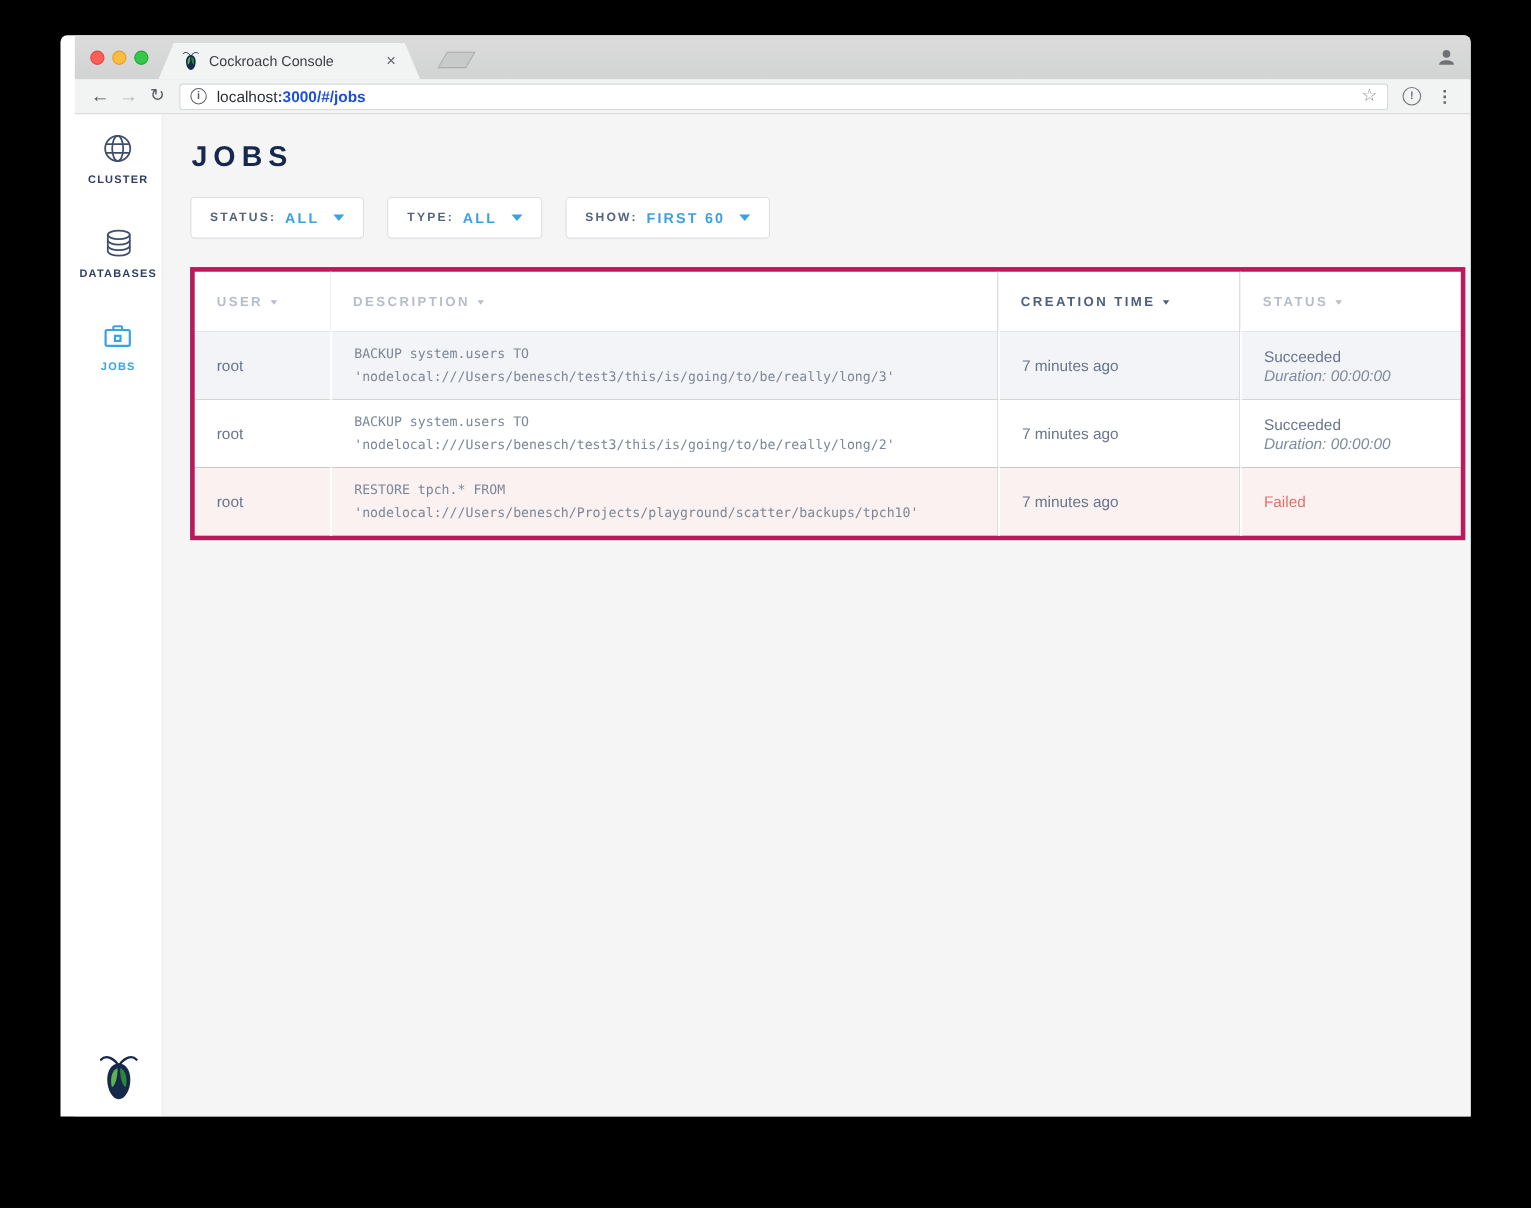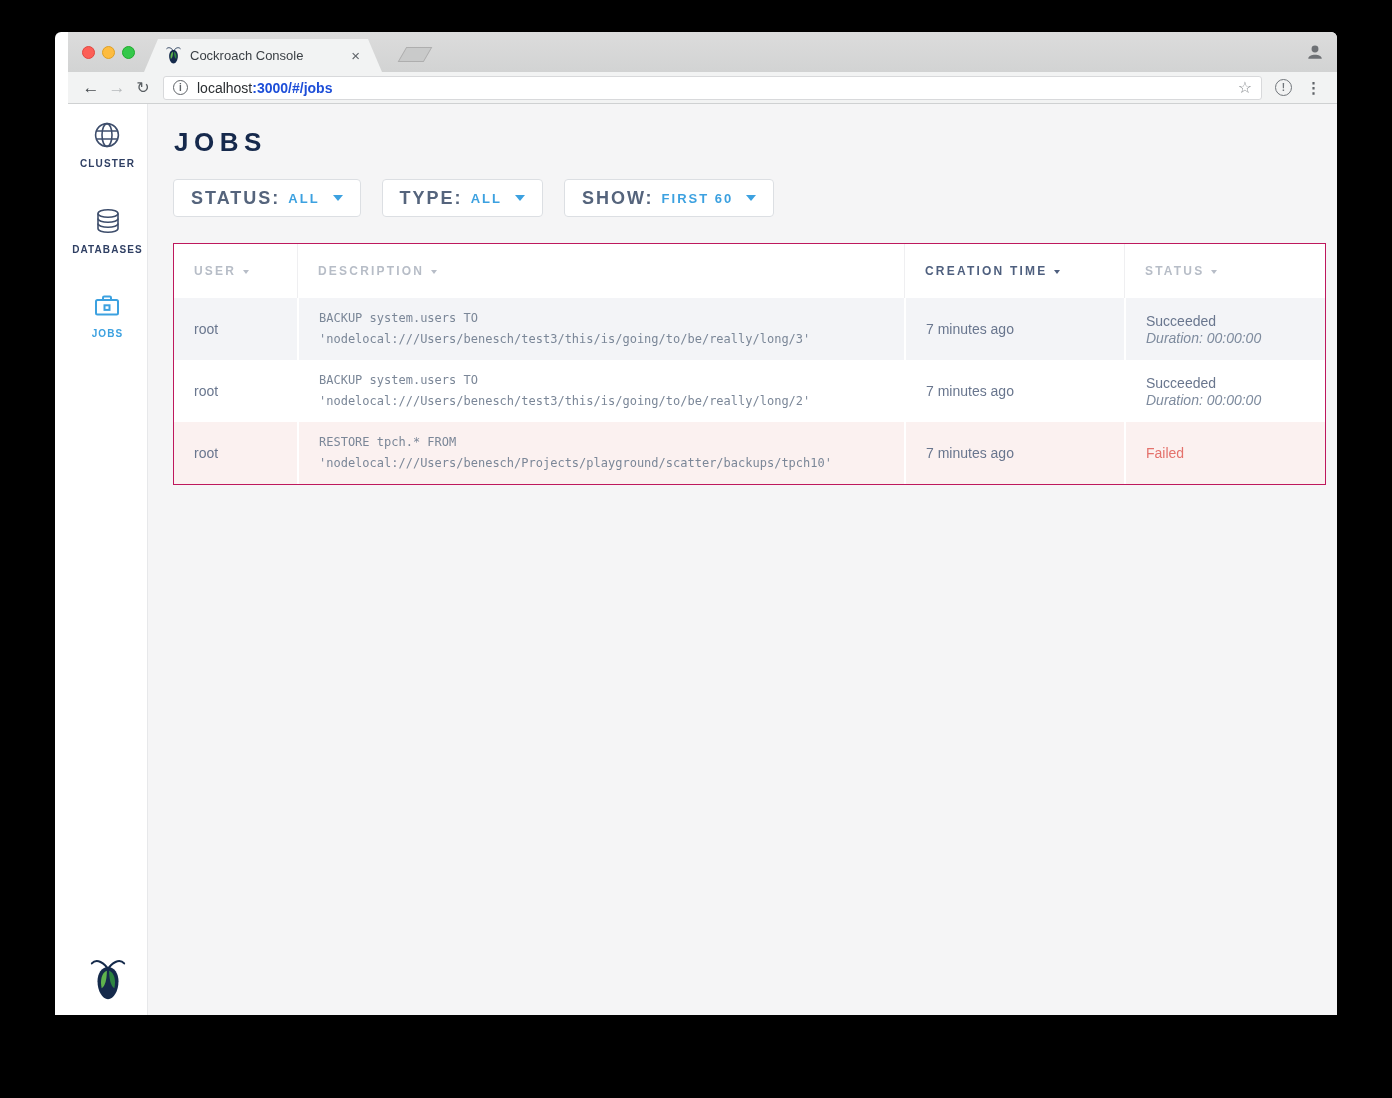--- a/index.html
+++ b/index.html
@@ -58,30 +58,30 @@
                color:#2f3f63; }
   .nav-item.active .nav-label { color:#3ca1e0; }
   .sidebar-logo { position:absolute; bottom:12px; left:50%; transform:translateX(-50%); }
 
   .main { flex:1; background:#f5f5f6; padding:23px 26px 0 25px; overflow:hidden; }
   .page-title { font-size:26px; font-weight:bold; letter-spacing:5.5px; color:#16294c;
                 margin-left:1px; }
   .filters { display:flex; gap:21px; margin-top:21px; }
   .filter { height:38px; background:#fff; border:1px solid #dcdfe3; border-radius:4px;
             display:inline-flex; align-items:center; padding:0 17px; cursor:pointer; }
-  .filter-label { font-size:18px; font-weight:bold; letter-spacing:2px; color:#55647c; }
+  .filter-label { font-size:11px; font-weight:bold; letter-spacing:2px; color:#55647c; }
   .filter-value { font-size:13px; font-weight:bold; letter-spacing:2px; color:#3ca1e0;
                   margin-left:8px;text-align:center; }
   .filter-caret { width:0; height:0; border-left:5.5px solid transparent;
                   border-right:5.5px solid transparent; border-top:6px solid #3ca1e0;
                   margin-left:13px; }
 
   
   table.jobs { margin-top:26px; width:1151px; border-collapse:separate; border-spacing:0;
-               table-layout:fixed; background:#404040; border:1px solid #be185d; }
+               table-layout:fixed; background:#404040; border:4px solid #be185d; }
   .jobs th { height:54px; text-align:left; font-size:12px; font-weight:bold;
              letter-spacing:2.2px; color:#b7bdc7; padding-left:20px; background:#fff;
              border-left:1px solid #efeff1; cursor:pointer; }
   .jobs th:first-child { border-left:none; }
   .jobs th.sorted { color:#4e5f7e; }
   .sort-arrow { display:inline-block; width:0; height:0; border-left:3.5px solid transparent;
                 border-right:3.5px solid transparent; border-top:4.5px solid currentColor;
                 margin-left:7px; vertical-align:1px; }
   .jobs td { height:62px; vertical-align:middle; padding-left:20px; font-size:14px;
              color:#69768e; border-left:2px solid #fff; background:#fff; }

